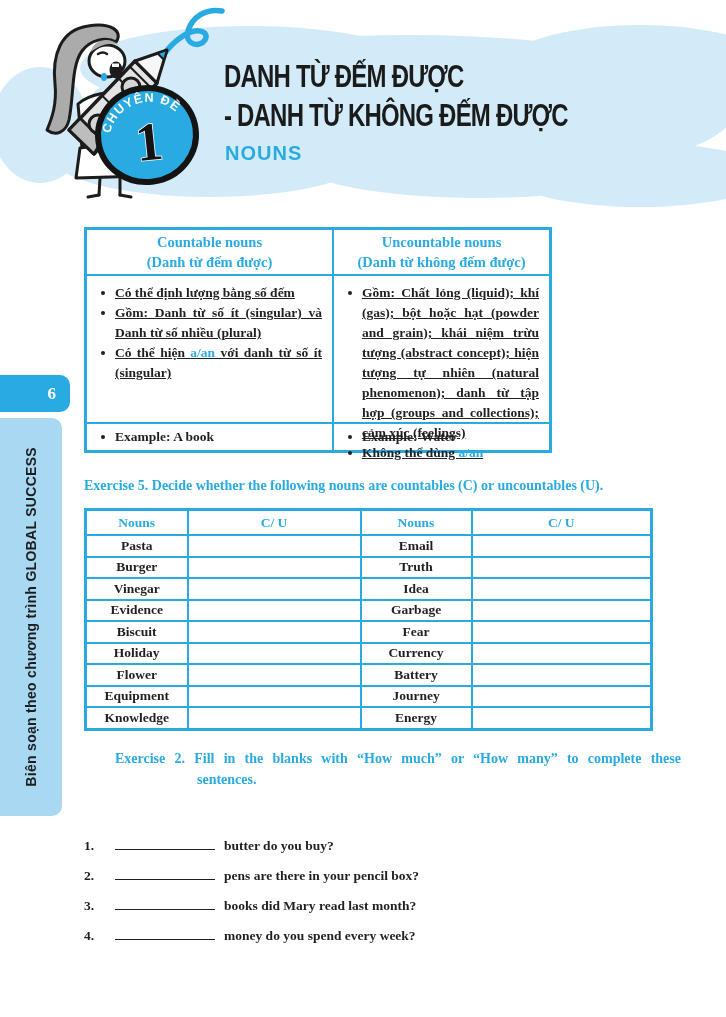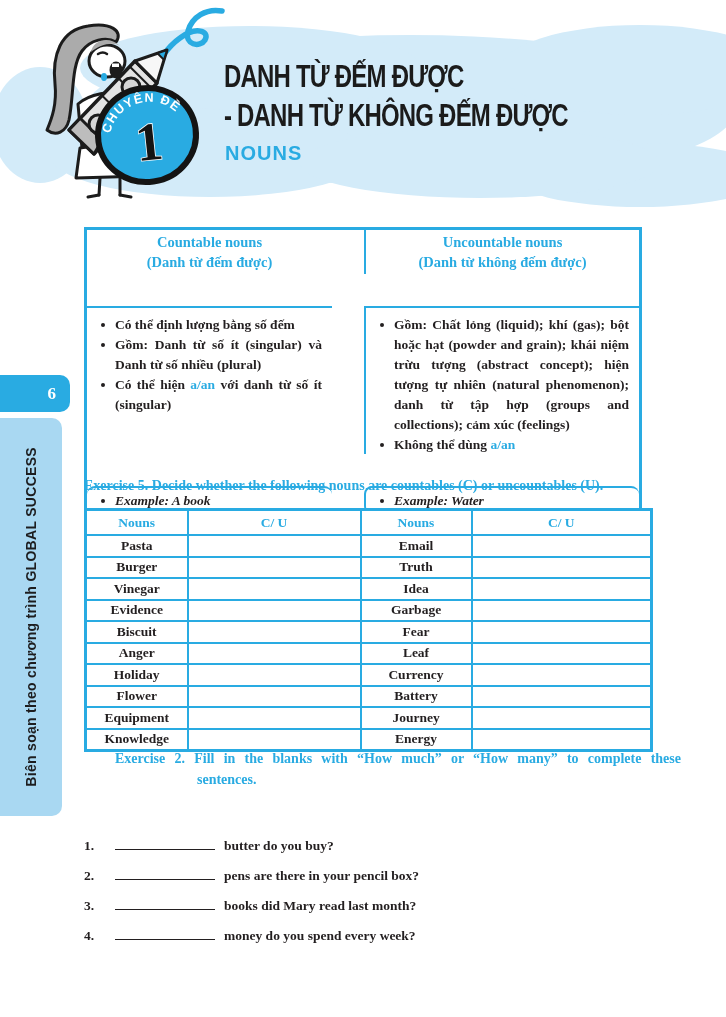--- a/index.html
+++ b/index.html
@@ -37,37 +37,37 @@
     display:flex;align-items:center;justify-content:center;
   }
   .side-bar .vtext{
     writing-mode:vertical-rl;transform:rotate(180deg);
     font-family:"Liberation Sans","DejaVu Sans",sans-serif;
     font-weight:bold;font-size:14px;letter-spacing:.3px;color:#1d1d1f;
     white-space:nowrap;
   }
   
   .cmp{
-    position:absolute;left:84px;top:227px;width:558px;z-index:2;
+    position:absolute;left:84px;top:227px;width:468px;z-index:2;
     border:3px solid #29ABE2;box-sizing:border-box;background:#fff;
-    display:grid;grid-template-columns:245px 1fr;grid-template-rows:44px 148px 28px;gap:32px;
+    display:grid;grid-template-columns:245px 1fr;grid-template-rows:44px 148px 28px;
   }
   .cmp-cell{box-sizing:border-box;padding:4px 10px;}
   .cmp-cell.right{border-left:2.5px solid #29ABE2;}
   .cmp-cell.rrow{border-top:2.5px solid #29ABE2;}
   .cmp-head{
     display:flex;flex-direction:column;align-items:center;justify-content:center;
     color:#29ABE2;font-weight:bold;font-size:14.5px;line-height:20px;text-align:center;
   }
   .cmp-body{font-weight:bold;font-size:13.5px;line-height:20px;padding-top:7px;}
   .bullet{display:flex;margin-bottom:0;}
   .dot{flex:none;width:4px;height:4px;border-radius:50%;background:#231F20;margin:8px 10px 0 4px;}
-  .btext{flex:1;text-align:justify;}
+  .btext{flex:1;text-align:justify;text-decoration:underline;}
   .hl{color:#29ABE2;}
-  .cmp-ex{display:flex;align-items:center;font-weight:bold;font-style:italic;font-size:13.5px;border-radius:8px;}
+  .cmp-ex{display:flex;align-items:center;font-weight:bold;font-size:13.5px;}
   .cmp-ex .dot{margin-top:0;}
   
   .exh{
     position:absolute;left:84px;width:566px;z-index:2;
     color:#29ABE2;font-weight:bold;font-size:14px;line-height:21px;
   }
   .exh1{top:475px;}
   .exh2{top:748px;margin-left:31px;}
   .exh2 .l1{text-align:justify;text-align-last:justify;}
   .exh2 .l2{margin-left:82px;}
@@ -243,26 +243,20 @@
           <td>Garbage</td>
           <td></td>
         </tr>
     <tr>
           <td>Biscuit</td>
           <td></td>
           <td>Fear</td>
           <td></td>
         </tr>
     <tr>
-          <td>Anger</td>
-          <td></td>
-          <td>Leaf</td>
-          <td></td>
-        </tr>
-    <tr>
           <td>Holiday</td>
           <td></td>
           <td>Currency</td>
           <td></td>
         </tr>
     <tr>
           <td>Flower</td>
           <td></td>
           <td>Battery</td>
           <td></td>

